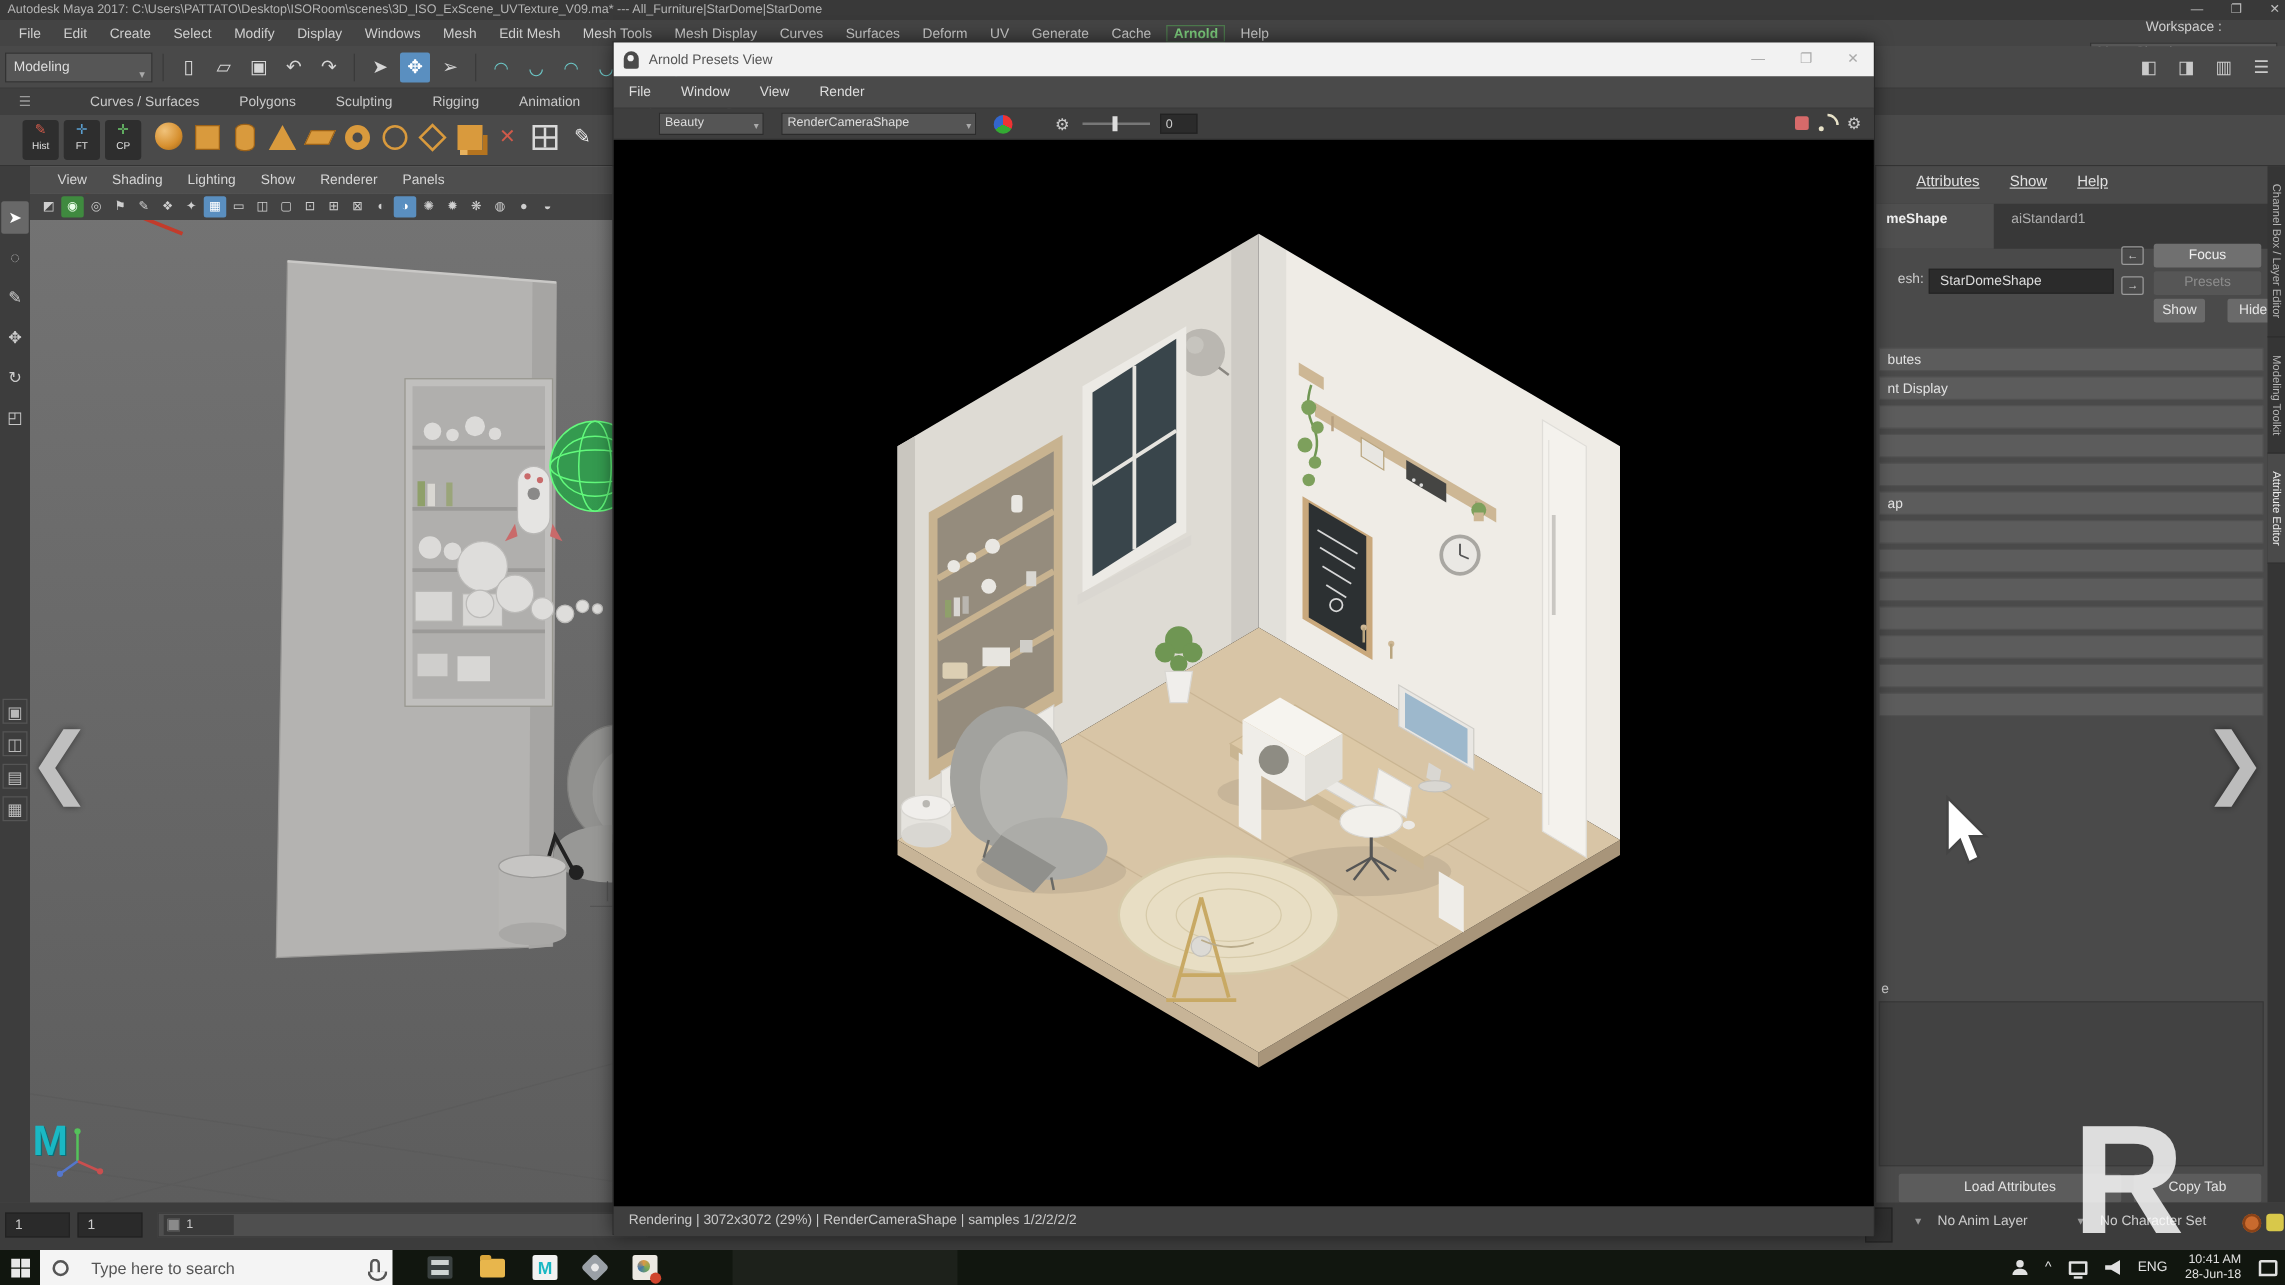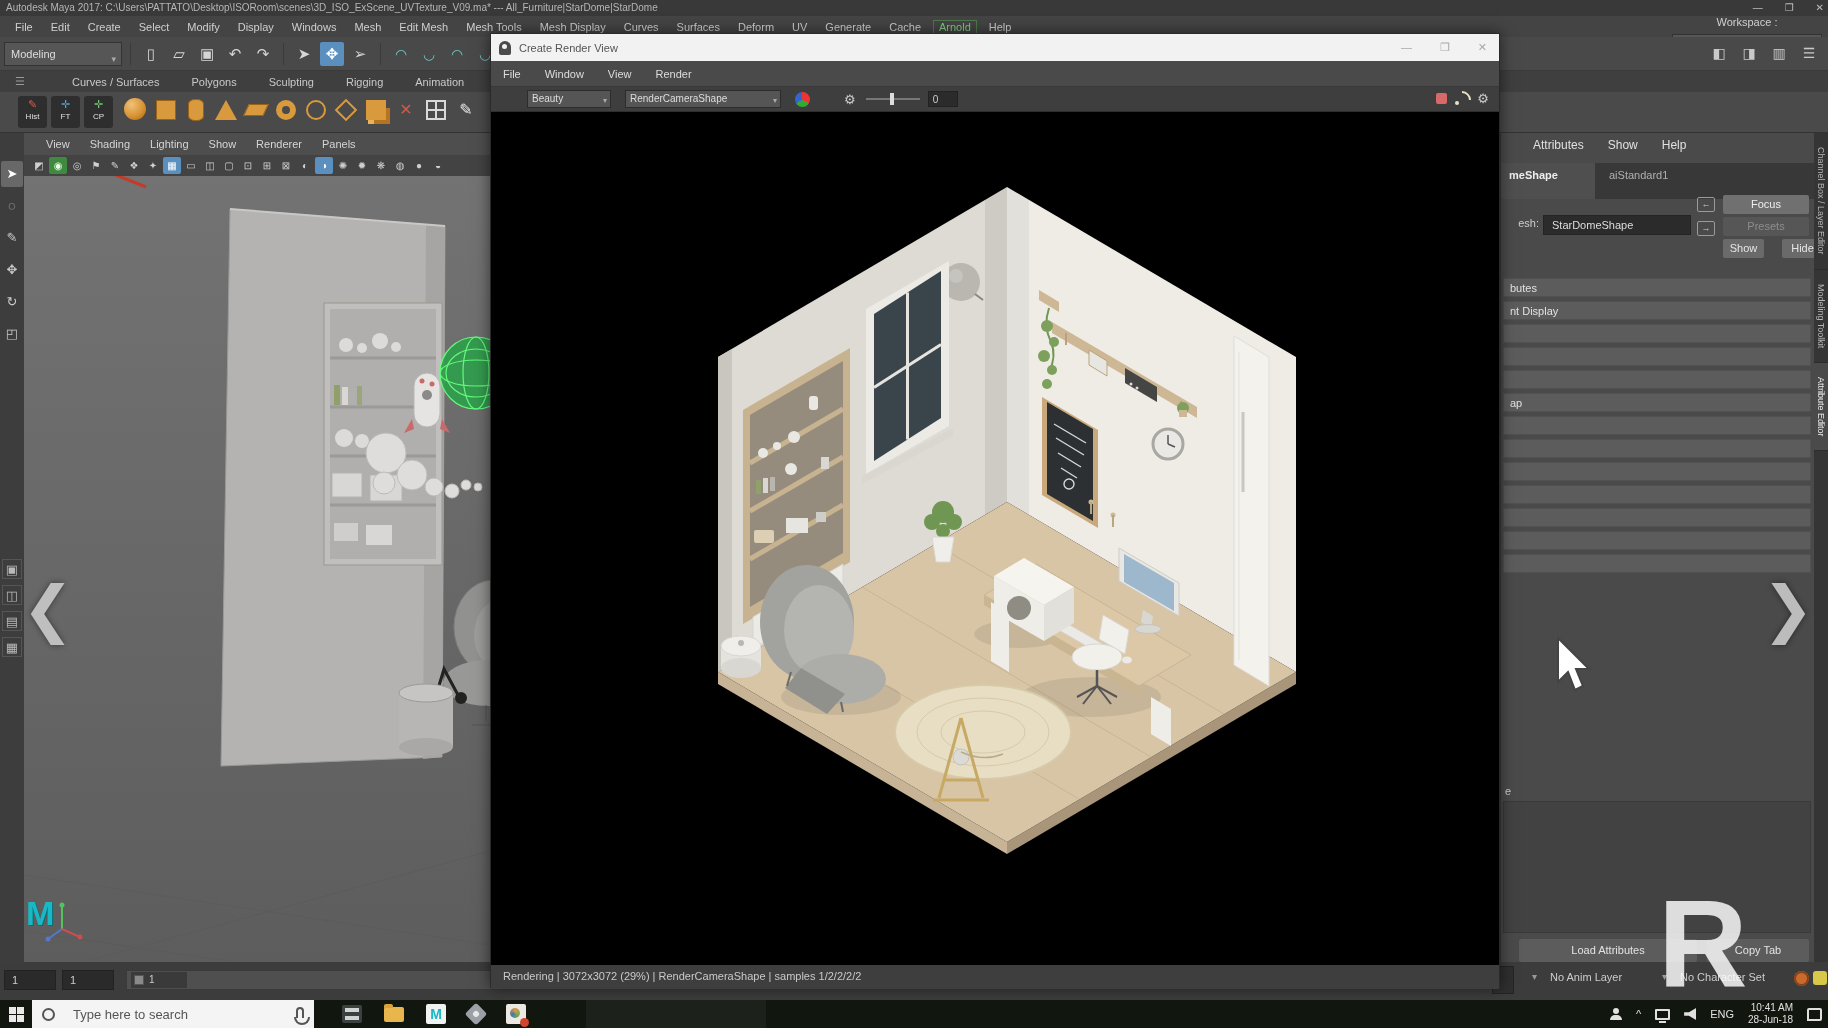--- a/index.html
+++ b/index.html
@@ -9,21 +9,21 @@
 
   
   .titlebar{ position:absolute; left:0; top:0; width:1828px; height:16px; background:#393939;
              color:#b5b5b5; font-size:10px; line-height:16px; padding-left:6px; white-space:nowrap; }
   .win-controls{ position:absolute; right:4px; top:0; height:16px; display:flex; gap:22px;
                  color:#bdbdbd; font-size:10px; line-height:16px; }
   .menubar{ position:absolute; left:0; top:16px; width:1828px; height:21px; background:#444444;
             display:flex; align-items:center; font-size:11px; color:#cfcfcf; }
   .menubar-items{ display:flex; gap:0; padding-left:6px; }
   .menubar-items span{ padding:1px 9px; cursor:default; }
-  .menubar-items span:nth-child(18){ color:#7ecf7e; border:1px solid #4d7a4d; padding:0 5px; margin:0 3px; }
+  .menubar-items span:nth-child(18){ color:#7ecf7e; border:1px solid #4d7a4d; padding:0 5px; margin:0 3px;font-weight:bold; }
   .workspace{ position:absolute; right:6px; top:0; height:21px; display:flex; align-items:center; gap:6px;flex-direction:column; }
   .workspace .dd{ background:#565656; border:1px solid #333; width:150px; height:17px; font-size:11px;
                   color:#ddd; padding:0 5px; line-height:15px; position:relative; }
   .workspace .dd i{ position:absolute; right:4px; top:2px; font-style:normal; color:#aaa; font-size:9px; }
 
   .statusline{ position:absolute; left:0; top:37px; width:1828px; height:34px; background:#494949;
                display:flex; align-items:center; border-bottom:1px solid #3a3a3a; }
   .mode-dd{ margin-left:4px; width:118px; height:24px; background:#565656; border:1px solid #333;
             font-size:11px; color:#ddd; line-height:22px; padding:0 6px; position:relative; }
   .mode-dd i{ position:absolute; right:5px; top:5px; font-style:normal; font-size:9px; color:#aaa;}
@@ -126,21 +126,21 @@
   .aw-wifi::after{ content:""; position:absolute; left:-2px; bottom:-4px; width:14px; height:14px;
                    border:2px solid #e8e2c8; border-color:#e8e2c8 transparent transparent transparent;
                    border-radius:50%; transform:rotate(45deg); }
   .aw-gear2{ color:#c9c9c9; font-size:13px; }
   .aw-canvas{ position:relative; width:1008px; height:853px; background:#000; overflow:hidden; }
   .aw-status{ height:24px; background:#3e3e3e; color:#c9c9c9; font-size:11px; line-height:23px;
               padding-left:12px; }
 
   
   .attr{ position:absolute; left:1500px; top:133px; width:314px; height:829px; background:#4a4a4a;
-         border-left:1px solid #3a3a3a; font-size:11px; }
+         border-left:1px solid #3a3a3a; font-size:11px;text-decoration:underline; }
   .ae-menus{ display:flex; gap:0; padding:5px 0 0 20px; color:#e0e0e0; font-size:12px; }
   .ae-menus span{ padding:0 12px; }
   .ae-tabs{ position:absolute; left:0; top:30px; width:314px; height:36px; background:#383838; display:flex; }
   .ae-tab1{ width:94px; background:#4f4f4f; color:#eee; font-weight:bold; line-height:24px; padding-left:8px; }
   .ae-tab2{ width:120px; color:#b0b0b0; line-height:24px; padding-left:14px; }
   .ae-focus{ position:absolute; left:222px; top:62px; width:86px; height:19px; background:#707070;
              color:#eee; text-align:center; line-height:19px; border-radius:2px; }
   .ae-presets{ position:absolute; left:222px; top:84px; width:86px; height:19px; background:#565656;
                color:#8d8d8d; text-align:center; line-height:19px; border-radius:2px; }
   .ae-show{ position:absolute; left:222px; top:106px; width:41px; height:19px; background:#6a6a6a;
@@ -591,21 +591,21 @@
     <span class="tl-dd1v" style="left:1550px">No Anim Layer</span>
     <span class="tl-car" style="left:1662px">▾</span>
     <span class="tl-dd2v" style="left:1680px">No Character Set</span>
     <div class="tl-anim-ic"></div>
     <div class="tl-char-ic"></div>
   </div>
 
   <div class="arnold">
     <div class="aw-title">
       <span class="aw-logo"></span>
-      <span>Create Render View</span>
+      <span>Arnold Presets View</span>
       <span class="aw-controls">
         <span>—</span>
         <span>❐</span>
         <span>✕</span>
       </span>
     </div>
     <div class="aw-menu">
         <span>File</span>
         <span>Window</span>
         <span>View</span>

